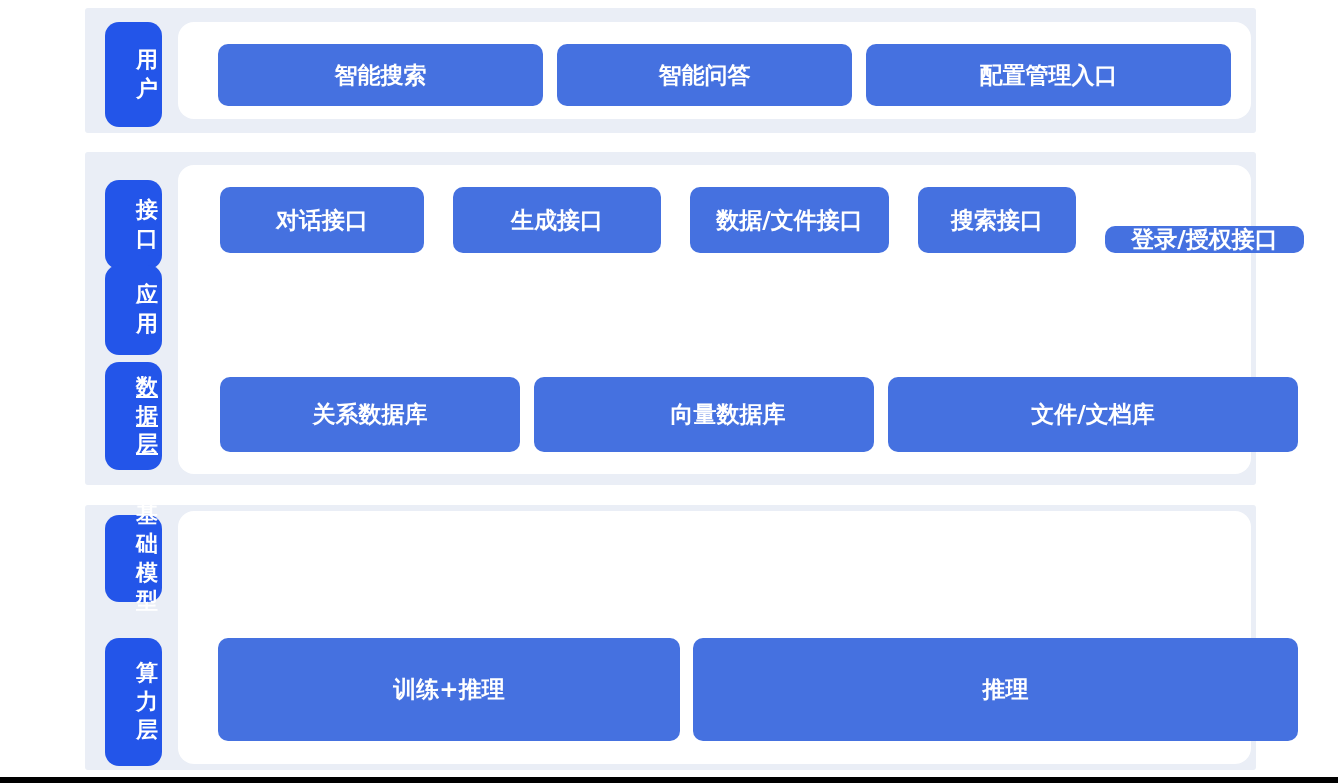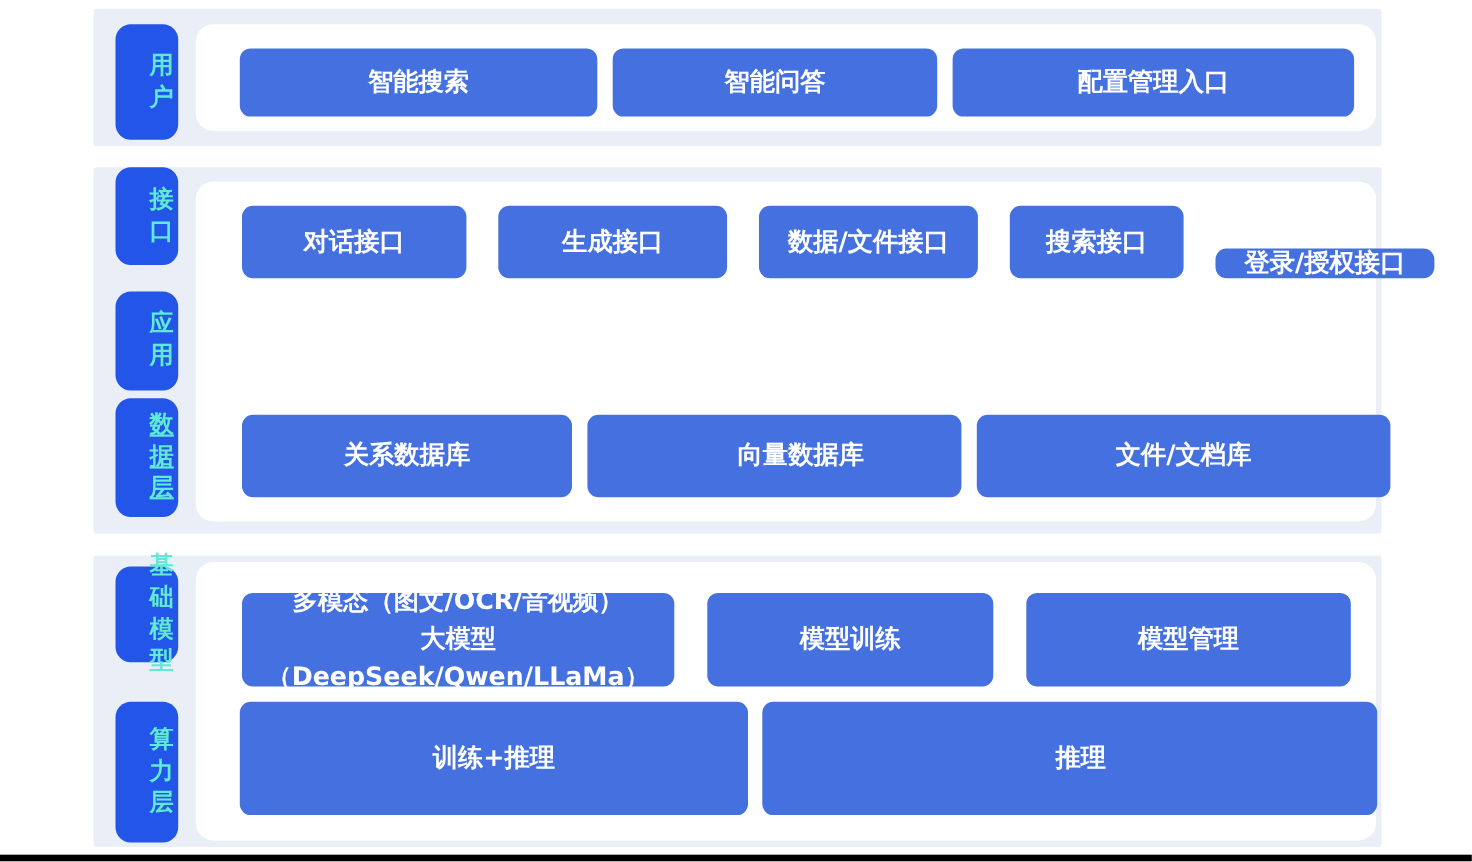--- a/index.html
+++ b/index.html
@@ -24,37 +24,37 @@
   .band2 { top: 152px; height: 333px; }
   .band3 { top: 505px; height: 265px; }
 
   
   .side-label {
     position: absolute;
     left: 20px;
     width: 57px;
     background: #2355e9;
     border-radius: 14px;
-    color: #5eead4;
+    color: #ffffff;
     font-size: 22px;
     font-weight: bold;
     display: flex;
     align-items: center;
     justify-content: center;
     text-align: center;
     padding-left: 27px;
   }
   .side-label .vtext {
     display: block;
     width: 26px;
     word-break: break-all;
     line-height: 1.3;
   }
   .lbl-user       { top: 14px;  height: 105px; }
-  .lbl-interface  { top: 0;  height: 89px; align-items: center;  }
+  .lbl-interface  { top: 28px;  height: 89px; align-items: center;  }
   .lbl-app        { top: 113px; height: 90px;  }
   .lbl-data       { top: 210px; height: 108px; text-decoration: underline; }
   .lbl-model      { top: 10px;  height: 87px; }
   .lbl-compute    { top: 133px; height: 128px; }
 
   
   .card {
     position: absolute;
     left: 93px;
     width: 1073px;
@@ -95,30 +95,30 @@
 
   .r2-2 { top: 105px; left: 47px; gap: 14px; height: 90px; }
   .r2-2 .block:nth-child(1) { width: 295px; }
   .r2-2 .block:nth-child(2) { width: 266px; }
   .r2-2 .block:nth-child(3) { width: 210px; }
   .r2-2 .block:nth-child(4) { width: 191px; }
 
   .r2-3 { top: 212px; left: 42px; gap: 14px; height: 75px; }
   .r2-3 .block:nth-child(1) { width: 300px; }
   .r2-3 .block:nth-child(2) { width: 340px; padding-left: 48px; }
-  .r2-3 .block:nth-child(3) { width: 376px; }
+  .r2-3 .block:nth-child(3) { width: 410px; }
 
   .r3-1 { top: 28px;  left: 42px; gap: 30px; height: 85px; }
   .r3-1 .block:nth-child(1) { width: 393px; }
   .r3-1 .block:nth-child(2) { width: 260px; }
   .r3-1 .block:nth-child(3) { width: 295px; }
 
   .r3-2 { top: 127px; left: 40px; gap: 13px; height: 103px; }
   .r3-2 .block:nth-child(1) { width: 462px; }
-  .r3-2 .block:nth-child(2) { width: 559px; padding-left: 20px; }
+  .r3-2 .block:nth-child(2) { width: 605px; padding-left: 20px; }
 
   .bottom-bar {
     position: absolute;
     left: 0;
     top: 777px;
     width: 1338px;
     height: 6px;
     background: #000000;
   }
 </style>
@@ -167,26 +167,20 @@
   </section>
 
   <section class="band band3">
     <div class="side-label lbl-model">
       <span class="vtext">基础模型</span>
     </div>
     <div class="side-label lbl-compute">
       <span class="vtext">算力层</span>
     </div>
     <div class="card card3">
-      <div class="row r3-1">
-        <div class="block">多模态（图文/OCR/音视频）
-大模型（DeepSeek/Qwen/LLaMa）</div>
-        <div class="block">模型训练</div>
-        <div class="block">模型管理</div>
-      </div>
       <div class="row r3-2">
         <div class="block">训练+推理</div>
         <div class="block">推理</div>
       </div>
     </div>
   </section>
 
   <div class="bottom-bar"></div>
 </div>
 

